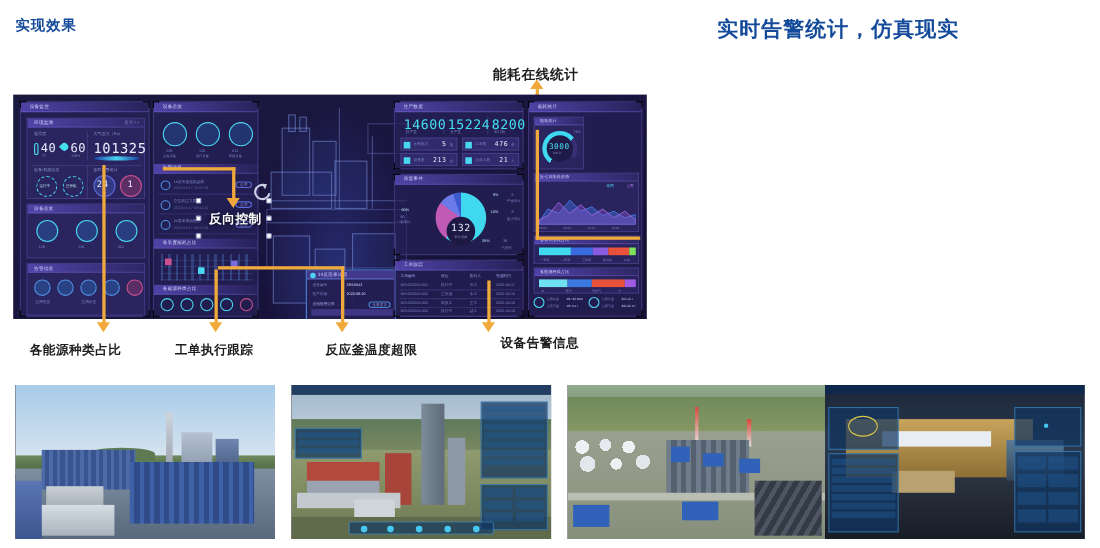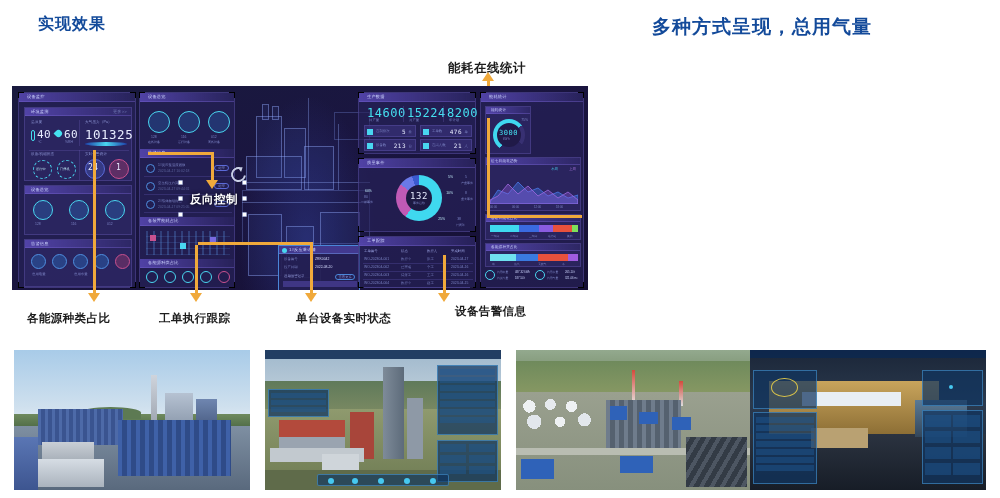--- a/index.html
+++ b/index.html
@@ -7,23 +7,22 @@
     width: 1000px; height: 498px;
     background: #ffffff;
     font-family: "Liberation Sans", "DejaVu Sans", sans-serif;
     overflow: hidden;
   }
   .page { position: relative; width: 1000px; height: 498px; }
 
   
   .h-left {
     position: absolute; left: 14px; top: 14px;
-    font-size: 16px; font-weight: bold; color: #134a9a;
+    font-size: 13px; font-weight: bold; color: #134a9a;
     letter-spacing: 1px;
-    margin-left: 24px;
   }
   .h-right {
     position: absolute; left: 652px; top: 14px;
     font-size: 19px; font-weight: bold; color: #134a9a;
     letter-spacing: 1px;
   }
 
   
   .bullets { position: absolute; left: 652px; top: 76px; width: 330px; }
   .bullet-row {
@@ -191,21 +190,21 @@
   .ui-bar { position: absolute; background: rgba(12,40,80,.85); }
   .ui-row { position: absolute; background: rgba(30,90,150,.45); }
   .ui-dot { position: absolute; border-radius: 50%; background: #46c8f0; }
 </style>
 </head>
 <body>
 
 <div class="page">
 
   <div class="h-left">实现效果</div>
-  <div class="h-right">多种方式呈现，总用气量</div>
+  <div class="h-right">实时告警统计，仿真现实</div>
 
 
   <div class="ann-top">能耗在线统计</div>
   <div class="ann-top-head"></div>
   <div class="ann-top-arrow"></div>
 
   <div class="dash">
     <div class="dash-inner">
 
       <div class="pnl" style="left:2px; top:2px; width:118px; height:196px;">
@@ -423,21 +422,21 @@
       <div class="pnl" style="left:342px; top:68px; width:118px; height:74px;">
         <div class="pnl-hd">
           <div class="pnl-title">质量事件</div>
         </div>
         <span class="corner c-tl"></span>
         <span class="corner c-tr"></span>
         <span class="corner c-bl"></span>
         <span class="corner c-br"></span>
 
         <div class="donut" style="left:37px; top:16px; width:46px; height:46px;"></div>
-        <div class="donut-hole" style="left:47px; top:26px; width:26px; height:26px;">
+        <div class="donut-hole" style="left:47px; top:38px; width:26px; height:26px;">
           <div class="bignum" style="font-size:9px;">132</div>
           <div class="sub" style="font-size:3px;">事件总数</div>
         </div>
         <div class="sub" style="position:absolute; left:6px; top:30px; color:#bfe8f5;">60%</div>
         <div class="sub" style="position:absolute; left:5px; top:36px;">80</div>
         <div class="sub" style="position:absolute; left:2px; top:41px; font-size:3px;">一般事件</div>
         <div class="sub" style="position:absolute; right:22px; top:16px; color:#bfe8f5;">5%</div>
         <div class="sub" style="position:absolute; right:8px; top:16px;">5</div>
         <div class="sub" style="position:absolute; right:2px; top:22px; font-size:3px;">严重事件</div>
         <div class="sub" style="position:absolute; right:22px; top:32px; color:#bfe8f5;">10%</div>
@@ -601,21 +600,21 @@
   <div class="rev-label">反向控制</div>
   <span class="handle" style="left:178px; top:180px;"></span>
   <span class="handle" style="left:178px; top:196px;"></span>
   <span class="handle" style="left:178px; top:212px;"></span>
   <span class="handle" style="left:242px; top:180px;"></span>
   <span class="handle" style="left:242px; top:196px;"></span>
   <span class="handle" style="left:242px; top:212px;"></span>
 
   <div class="callout" style="left:27px; top:311px;">各能源种类占比</div>
   <div class="callout" style="left:159px; top:311px;">工单执行跟踪</div>
-  <div class="callout" style="left:296px; top:311px;">单台设备实时状态</div>
+  <div class="callout" style="left:296px; top:311px;">反应釜温度超限</div>
   <div class="callout" style="left:455px; top:304px;">设备告警信息</div>
 
   <div class="shot s1">
     <div class="sky" style="height:58%; background:linear-gradient(180deg,#a8cbe8 0%,#cfe0ee 70%,#e6eef4 100%);"></div>
     <div style="position:absolute; left:0; right:0; top:46%; height:10%; background:linear-gradient(180deg,#6f8a5e,#4e6b46);"></div>
     <div style="position:absolute; left:28%; top:41%; width:26%; height:8%; background:#5d7a53; border-radius:50% 50% 0 0;"></div>
     <div class="ground" style="height:46%; background:linear-gradient(180deg,#7e8fa2,#59697d);"></div>
     <div class="stack" style="left:58%; top:18%; width:2.5%; height:38%;"></div>
     <div class="blk" style="left:64%; top:31%; width:12%; height:26%; background:linear-gradient(180deg,#b6c2d2,#8795a8);"></div>
     <div class="blk" style="left:77%; top:35%; width:9%; height:18%; background:linear-gradient(180deg,#6f86b0,#4e6288);"></div>

